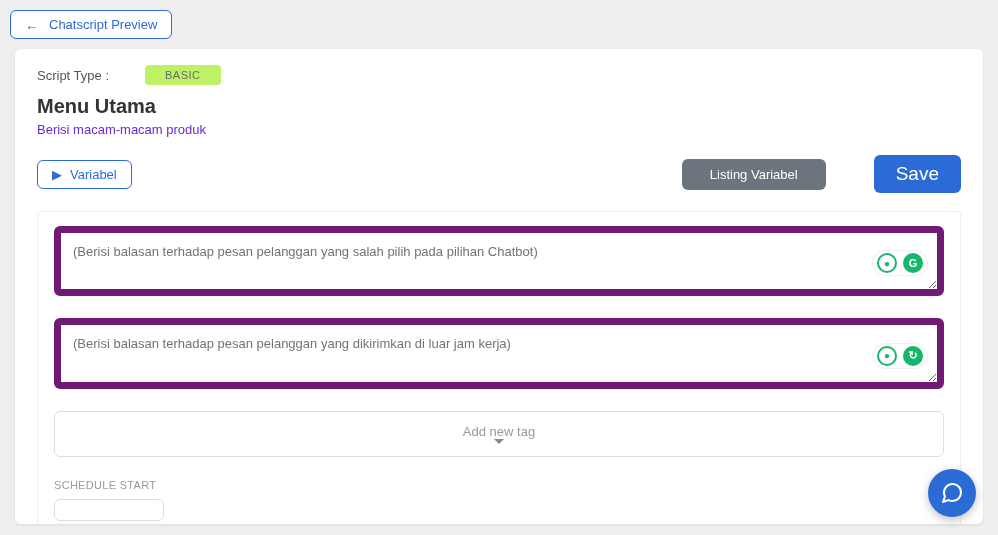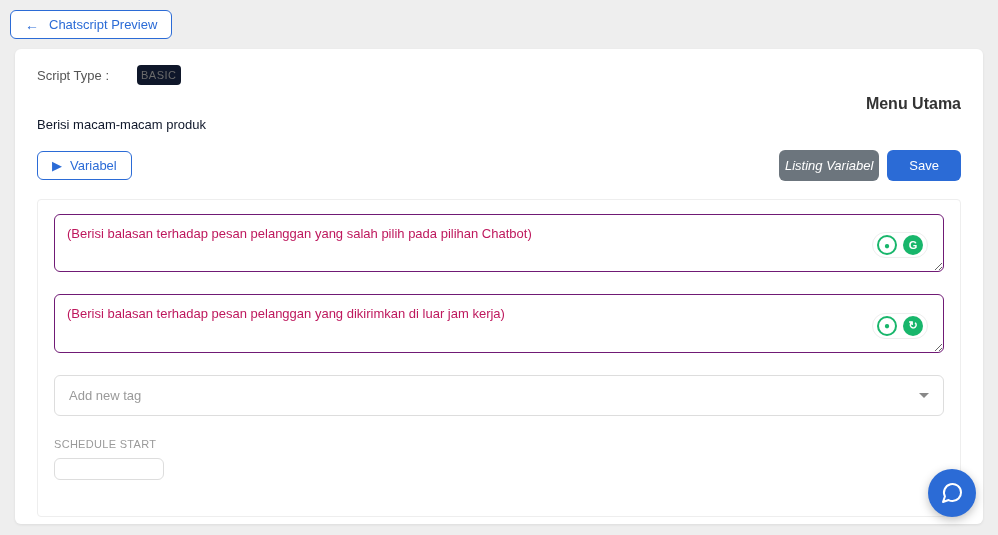--- a/index.html
+++ b/index.html
@@ -10,69 +10,69 @@
     border: 1px solid #2b6bd6; color: #2b6bd6; background: #fff;
     border-radius: 6px; padding: 6px 14px; font-size: 13px; cursor: pointer;
   }
   .back-btn .arrow { font-size: 14px; line-height: 1; }
   .card {
     background: #fff; margin: 0 15px 15px 15px; border-radius: 6px;
     box-shadow: 0 1px 3px rgba(0,0,0,0.08);
     height: 475px; overflow-y: auto; position: relative;
   }
   .card-inner { padding: 16px 22px 30px 22px; }
-  .scripttype-row { display: flex; align-items: center; gap: 28px; font-size: 13px; color: #555; margin-bottom: 10px; }
+  .scripttype-row { display: flex; align-items: center; gap: 12px; font-size: 13px; color: #555; margin-bottom: 10px; }
   .chip {
-    background: #0f172a; color: #6b6b6b; font-size: 11px; letter-spacing: .5px;
-    padding: 4px 4px; border-radius: 4px;
+    background: #bef264; color: #6b6b6b; font-size: 11px; letter-spacing: .5px;
+    padding: 4px 20px; border-radius: 4px; margin-left: 24px;
   }
-  h1.title { font-size: 16px; font-weight: 700; color: #333; margin-bottom: 4px; text-align: right; }
-  .subtitle { font-size: 13px; color: #0f172a; margin-bottom: 18px; }
+  h1.title { font-size: 20px; font-weight: 700; color: #333; margin-bottom: 4px; }
+  .subtitle { font-size: 13px; color: #6d28d9; margin-bottom: 18px; }
   .actions-row { display: flex; align-items: center; margin-bottom: 18px; }
   .preview-btn {
     display: inline-flex; align-items: center; gap: 8px;
     border: 1px solid #2b6bd6; color: #2b6bd6; background: #fff;
     border-radius: 6px; padding: 6px 14px; font-size: 13px; cursor: pointer;
   }
   .spacer { flex: 1; }
   .btn-grey {
     background: #6c757d; color: #fff; border: none; border-radius: 6px;
-    padding: 8px 6px; font-size: 13px; cursor: pointer; margin-right: 8px; font-style: italic;
+    padding: 8px 28px; font-size: 13px; cursor: pointer; margin-right: 8px;
   }
   .btn-blue {
     background: #2b6bd6; color: #fff; border: none; border-radius: 6px;
-    padding: 8px 22px; font-size: 13px; cursor: pointer;
+    padding: 8px 22px; font-size: 19px; cursor: pointer; margin-left: 40px;
   }
   .form-area { border: 1px solid #eee; border-radius: 4px; padding: 14px 16px; }
   .field-label {
     font-size: 11px; color: #9a9a9a; letter-spacing: .3px; margin-bottom: 8px;
     text-transform: uppercase;
   }
   .ta-wrap { position: relative; margin-bottom: 18px; }
   textarea.txt {
     width: 100%; min-height: 54px; resize: vertical;
-    border: 1px solid #701a75; border-radius: 6px; padding: 10px 70px 10px 12px;
-    font-family: inherit; font-size: 13px; color: #be185d; line-height: 1.4;
+    border: 7px solid #701a75; border-radius: 6px; padding: 10px 70px 10px 12px;
+    font-family: inherit; font-size: 13px; color: #737373; line-height: 1.4;
   }
   .ta-icons {
     position: absolute; right: 16px; top: 50%; transform: translateY(-50%);
     display: flex; gap: 6px; background: #fff; border: 1px solid #eee;
     border-radius: 14px; padding: 2px 4px;
   }
   .g-icon {
     width: 20px; height: 20px; border-radius: 50%; display: flex;
     align-items: center; justify-content: center; font-size: 11px; font-weight: 700;
     color: #fff; cursor: pointer;
   }
   .g-icon.bulb { background: #fff; color: #18b66b; border: 2px solid #18b66b; font-size: 10px; }
   .g-icon.check { background: #18b66b; }
   .tag-select {
     border: 1px solid #ddd; border-radius: 6px; padding: 12px 14px;
     color: #9a9a9a; font-size: 13px; display: flex; align-items: center;
-    justify-content: space-between; cursor: pointer; margin-bottom: 22px;
+    justify-content: space-between; cursor: pointer; margin-bottom: 22px; flex-direction: column;
   }
   .caret-down {
     width: 0; height: 0; border-left: 5px solid transparent;
     border-right: 5px solid transparent; border-top: 5px solid #888;
   }
   .time-input {
     display: inline-flex; align-items: center; justify-content: space-between;
     border: 1px solid #ddd; border-radius: 6px; padding: 10px 12px;
     width: 110px; font-size: 13px; color: #333; cursor: pointer; margin-bottom: 18px;
   }

